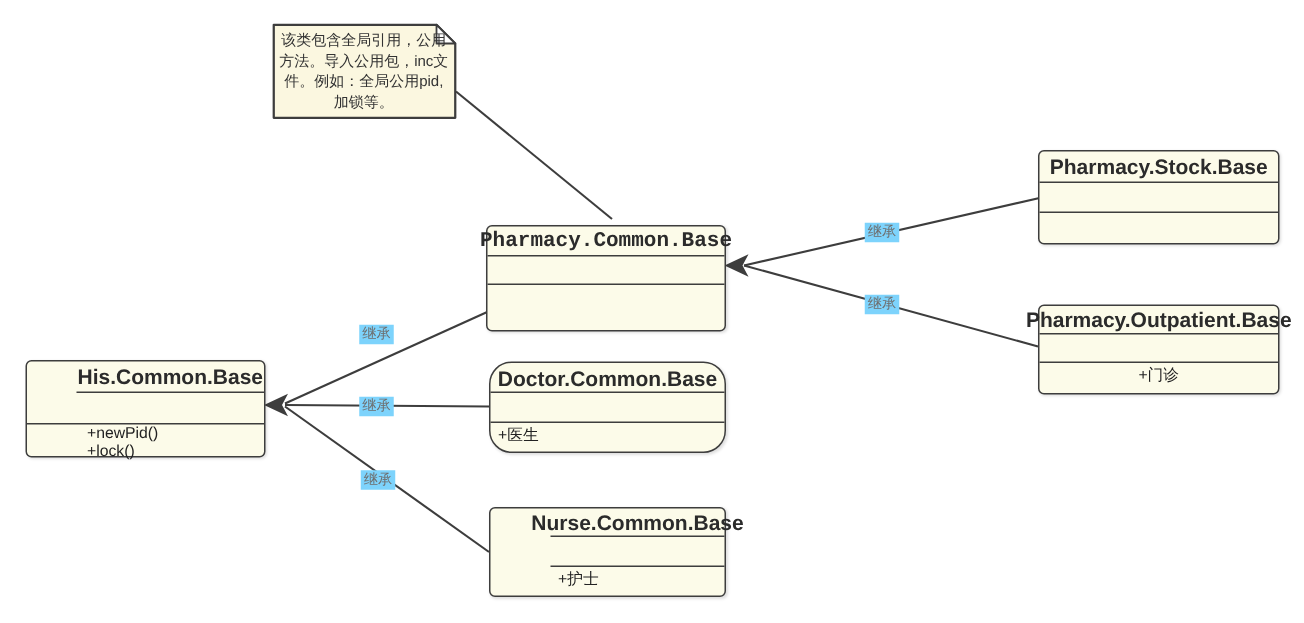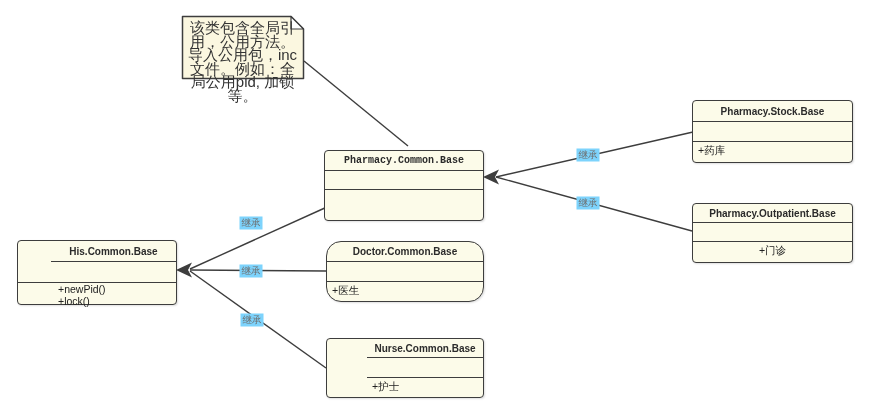--- a/index.html
+++ b/index.html
@@ -20,21 +20,21 @@
     position: absolute;
     background: #fcfbe9;
     border: 1.5px solid #3d3d3d;
     border-radius: 4px;
     box-shadow: 1px 1px 2px rgba(0,0,0,0.13);
     display: flex;
     flex-direction: column;
   }
   .uml-title {
     font-weight: bold;
-    font-size: 10px;
+    font-size: 14px;
     color: #2b2b2b;
     display: flex;
     align-items: center;
     justify-content: center;
     border-bottom: 1.5px solid #3d3d3d;
     flex: none;
   }
   .uml-attrs {
     border-bottom: 1.5px solid #3d3d3d;
     flex: none;
@@ -46,21 +46,21 @@
     color: #222222;
     white-space: nowrap;
   }
 
   .note-text {
     position: absolute;
     left: 184px;
     top: 21px;
     width: 117px;
     text-align: center;
-    font-size: 15px;
+    font-size: 10px;
     line-height: 13.5px;
     color: #333333;
   }
 
   .edge-label {
     position: absolute;
     transform: translate(-50%, -50%);
     font-size: 9.5px;
     color: #6e6e6e;
     background: #7dd3fc;
@@ -121,23 +121,20 @@
     <div class="uml-title" style="height:19px;">Nurse.Common.Base</div>
     <div class="uml-attrs" style="height:20px;"></div>
     <div class="uml-methods">
       <div class="uml-member">+护士</div>
     </div>
   </div>
 
   <div class="uml-class" style="left:692px; top:100px; width:161px; height:63px;">
     <div class="uml-title" style="height:21px;">Pharmacy.Stock.Base</div>
     <div class="uml-attrs" style="height:20px;"></div>
-    <div class="uml-methods">
-      <div class="uml-member">+药库</div>
-    </div>
   </div>
 
   <div class="uml-class" style="left:692px; top:203px; width:161px; height:60px;text-align:center;">
     <div class="uml-title" style="height:19px;">Pharmacy.Outpatient.Base</div>
     <div class="uml-attrs" style="height:19px;"></div>
     <div class="uml-methods">
       <div class="uml-member">+门诊</div>
     </div>
   </div>
 

